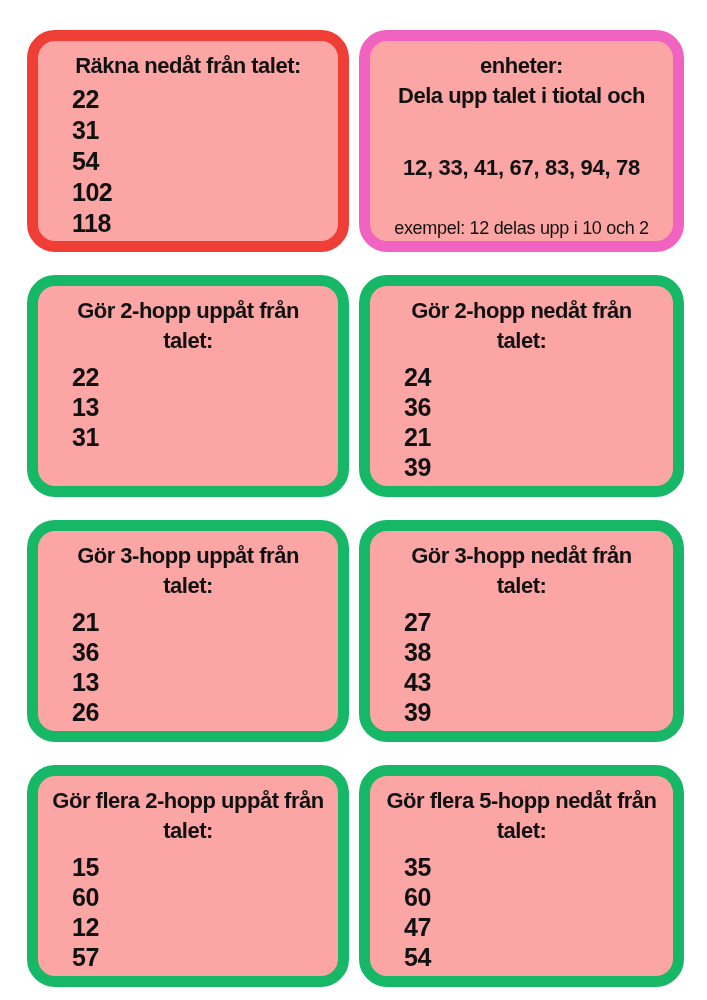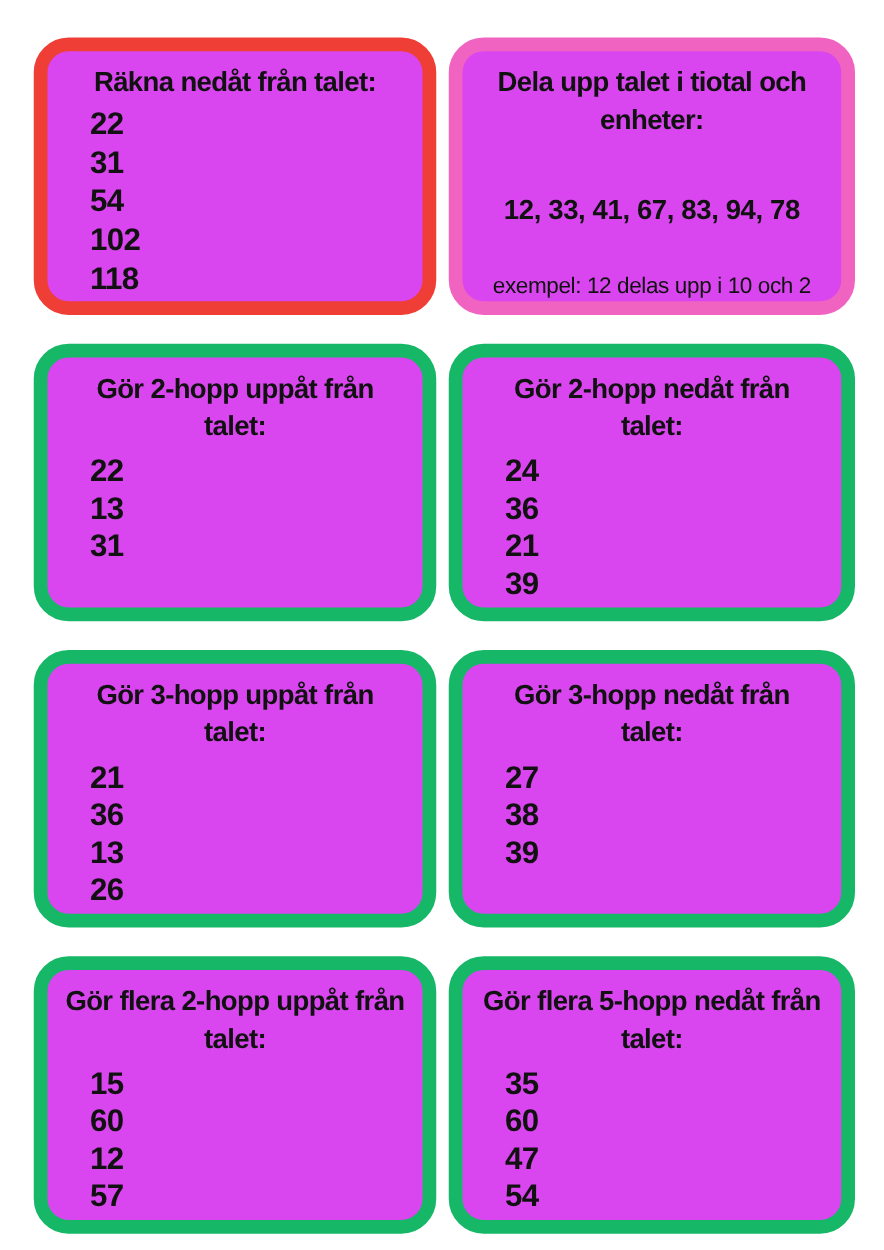--- a/index.html
+++ b/index.html
@@ -20,21 +20,21 @@
     left: 27px;
     top: 30px;
     display: grid;
     grid-template-columns: 322px 325px;
     grid-template-rows: repeat(4, 222px);
     column-gap: 10px;
     row-gap: 23px;
   }
   .card {
     box-sizing: border-box;
-    background: #d946ef;
+    background: #fca5a5;
     border: 11px solid var(--bc, #16B767);
     border-radius: 28px;
     padding: 8px 12px 6px 12px;
     display: flex;
     flex-direction: column;
     overflow: hidden;
   }
   .title {
     margin: 2px 0 0 0;
     text-align: center;
@@ -88,22 +88,22 @@
       <ul class="nums">
         <li>22</li>
         <li>31</li>
         <li>54</li>
         <li>102</li>
         <li>118</li>
       </ul>
     </section>
     <section class="card" style="--bc: #F163C1;">
       <h2 class="title">
+        <span class="tline">enheter:</span>
         <span class="tline">Dela upp talet i tiotal och</span>
-        <span class="tline">enheter:</span>
       </h2>
       <p class="numline">12, 33, 41, 67, 83, 94, 78</p>
       <p class="example">exempel: 12 delas upp i 10 och 2</p>
     </section>
     <section class="card" style="--bc: #16B767;">
       <h2 class="title">
         <span class="tline">Gör 2-hopp uppåt från</span>
         <span class="tline">talet:</span>
       </h2>
       <ul class="nums">
@@ -137,20 +137,21 @@
       </ul>
     </section>
     <section class="card" style="--bc: #16B767;">
       <h2 class="title">
         <span class="tline">Gör 3-hopp nedåt från</span>
         <span class="tline">talet:</span>
       </h2>
       <ul class="nums">
         <li>27</li>
         <li>38</li>
+        <li>43</li>
         <li>39</li>
       </ul>
     </section>
     <section class="card" style="--bc: #16B767;">
       <h2 class="title">
         <span class="tline">Gör flera 2-hopp uppåt från</span>
         <span class="tline">talet:</span>
       </h2>
       <ul class="nums">
         <li>15</li>

